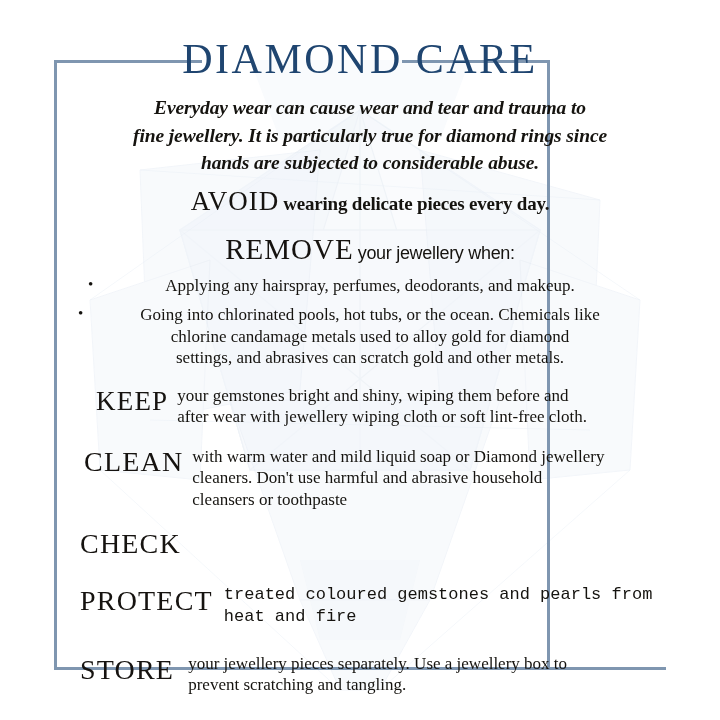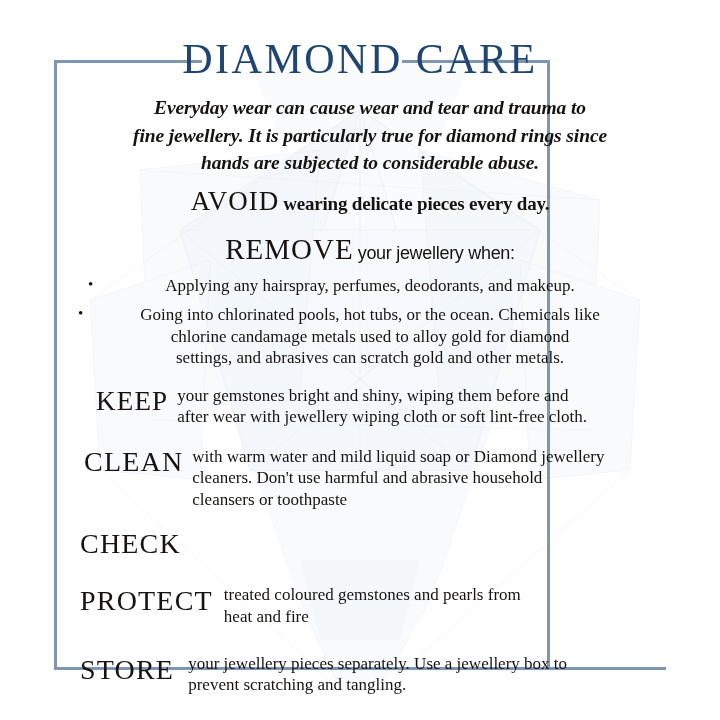--- a/index.html
+++ b/index.html
@@ -159,21 +159,21 @@
   
   #entry-keep     { margin-top: 16px; margin-left: 22px; padding-right: 8px; }
   #entry-keep .key    { font-size: 27px; padding-top: 3px; font-family: Liberation Serif, serif; }
   #entry-clean    { margin-top: 18px; margin-left: 10px; padding-right: 0; }
   #entry-clean .key   { font-size: 28px; padding-top: 2px; }
   #entry-check    { margin-top: 20px; margin-left: 6px; }
   #entry-check .key   { font-size: 28px; padding-top: 0; }
   #entry-check .body  { padding-left: 12px; padding-top: 7px; }
   #entry-protect  { margin-top: 26px; margin-left: 6px; }
   #entry-protect .key { font-size: 28px; padding-top: 3px; }
-  #entry-protect .body{ padding-left: 11px; }
+  #entry-protect .body{ padding-left: 11px; font-family: Liberation Mono, monospace; }
   #entry-store    { margin-top: 26px; margin-left: 6px; }
   #entry-store .key   { font-size: 28px; padding-top: 3px; }
   #entry-store .body  { padding-left: 14px; }
 </style>
 </head>
 <body>
 
 <svg id="watermark" viewBox="0 0 720 720" xmlns="http://www.w3.org/2000/svg">
   <g opacity="0.55" fill="none" stroke="#e3eaf2" stroke-width="1.2">
     <polygon points="360,110 540,230 470,470 250,470 180,230" fill="#f3f7fb"></polygon>

